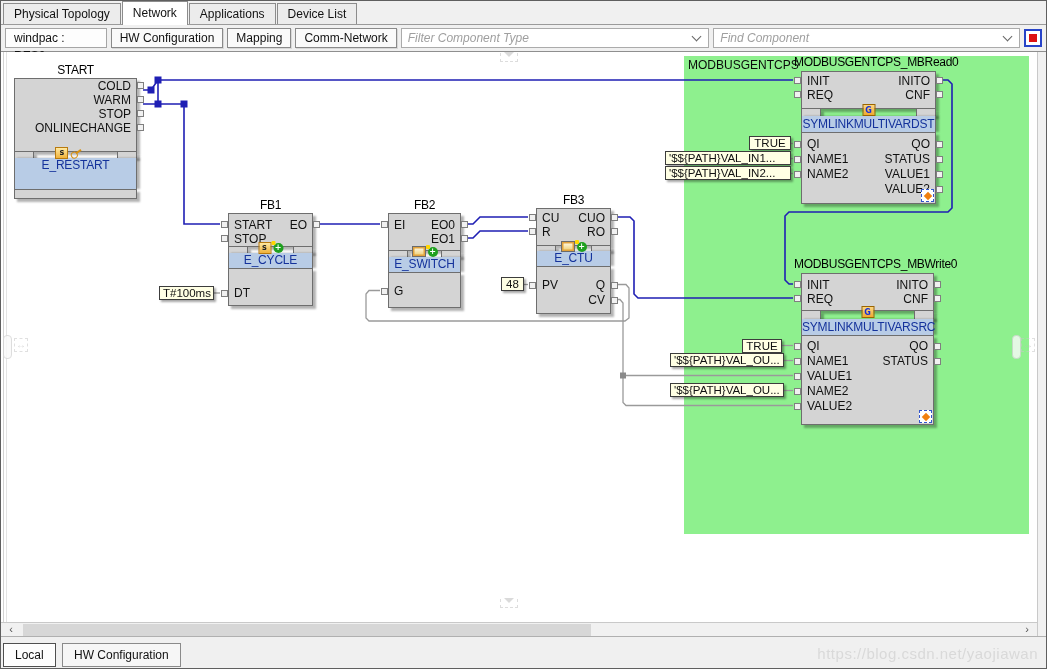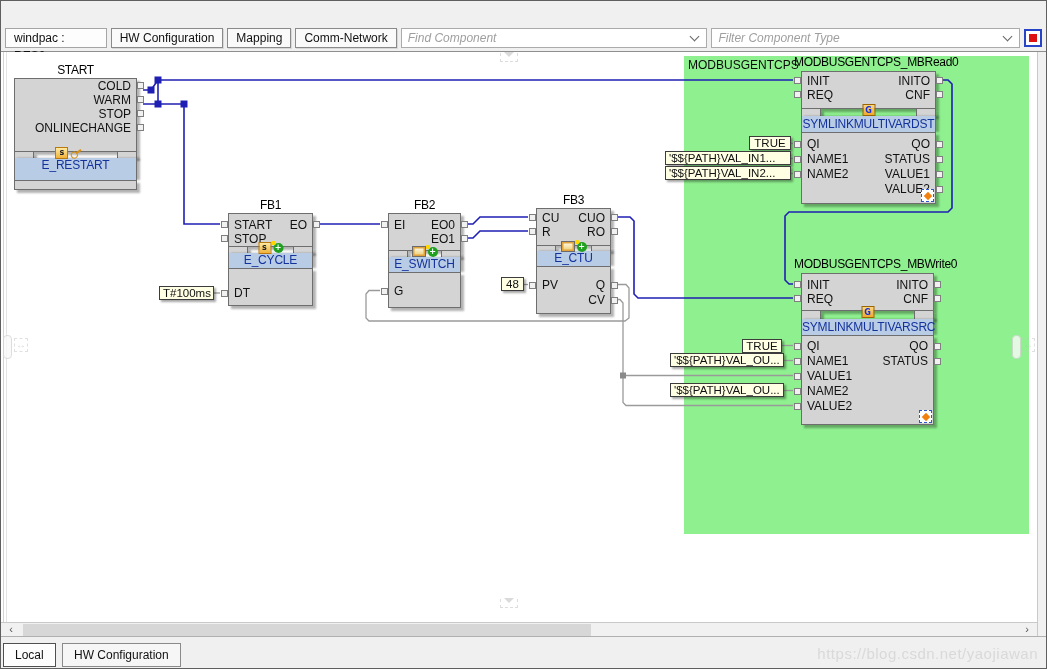--- a/index.html
+++ b/index.html
@@ -90,32 +90,38 @@
   #bottombar{position:absolute;left:0;top:635px;width:100%;height:34px;background:#f0f0f0;border-top:1px solid #b0b0b0;}
   .btab{position:absolute;top:6px;height:24px;line-height:22px;padding:0 11px;font-size:12px;background:#f6f6f6;border:1px solid #8a8a8a;}
   .btab.sel{background:#fdfdfd;border:1px solid #4f4f4f;box-shadow:0 0 0 1px #fff inset;}
   #watermark{position:absolute;right:8px;top:644px;font-size:15px;color:#d9d9d9;letter-spacing:.5px;}
 </style>
 </head>
 <body>
 
 <div id="app">
 
+  <div class="tabbar">
+    <div class="tab">Physical Topology</div>
+    <div class="tab active">Network</div>
+    <div class="tab">Applications</div>
+    <div class="tab">Device List</div>
+  </div>
 
   <div class="toolbar">
     <div class="tlabel">windpac : RES0</div>
     <div class="tbtn">HW Configuration</div>
     <div class="tbtn">Mapping</div>
     <div class="tbtn">Comm-Network</div>
+    <div class="combo" style="width:315px">
+      <input readonly="" placeholder="Filter Component Type" style="">
+      <i class="chev"></i>
+    </div>
     <div class="combo" style="width:313px">
       <input readonly="" placeholder="Find Component" style="">
-      <i class="chev"></i>
-    </div>
-    <div class="combo" style="width:315px">
-      <input readonly="" placeholder="Filter Component Type" style="">
       <i class="chev"></i>
     </div>
     <div class="redbtn">
         <i></i>
       </div>
   </div>
 
   <div id="canvas">
     <div class="edge-line" style="left:2px"></div>
     <div class="edge-line" style="left:5px;background:#e4e4e4"></div>
@@ -177,21 +183,21 @@
           </div>
       </div>
       <div class="neck" style="height:6px">
         <i class="leg"></i>
         <span class="neck-icons" style="left:45%">
             <span class="ic-sbox">s</span>
             <span class="ic-key"></span>
           </span>
         <i class="leg"></i>
       </div>
-      <div class="ftype" style="height:22px">E_RESTART</div>
+      <div class="ftype" style="height:31px">E_RESTART</div>
       <div class="sec" style="height:10px"></div>
     </div>
 
     <div class="fb" style="left:227px;top:161px;width:85px">
       <div class="fb-title center">FB1</div>
       <div class="sec" style="height:34px;padding-top:4px">
         <div class="prow">
             <i class="pin pl"></i>
             <span>START</span>
             <span class="r">EO</span>

